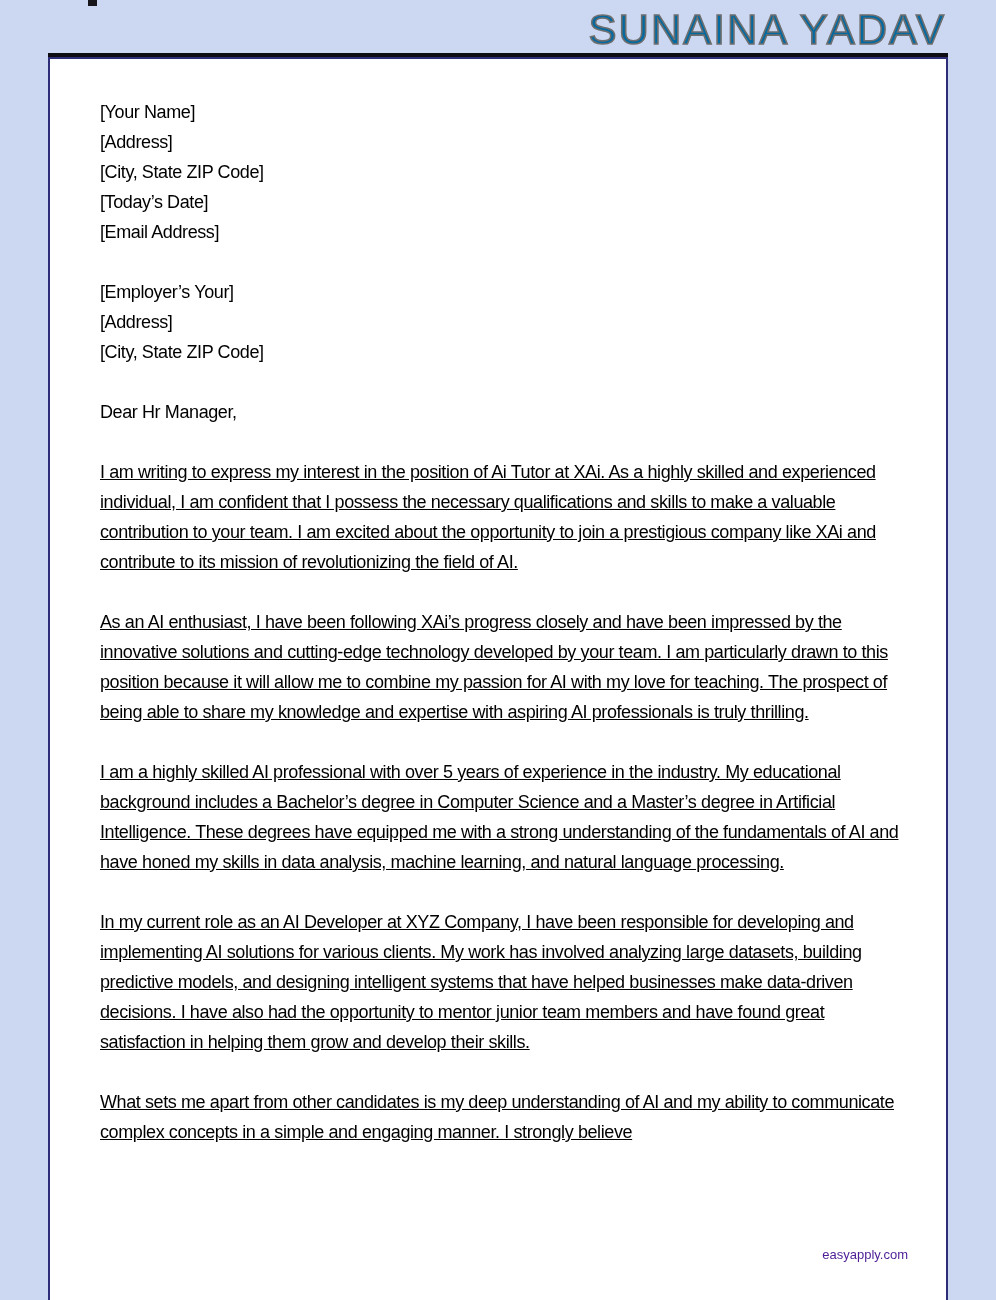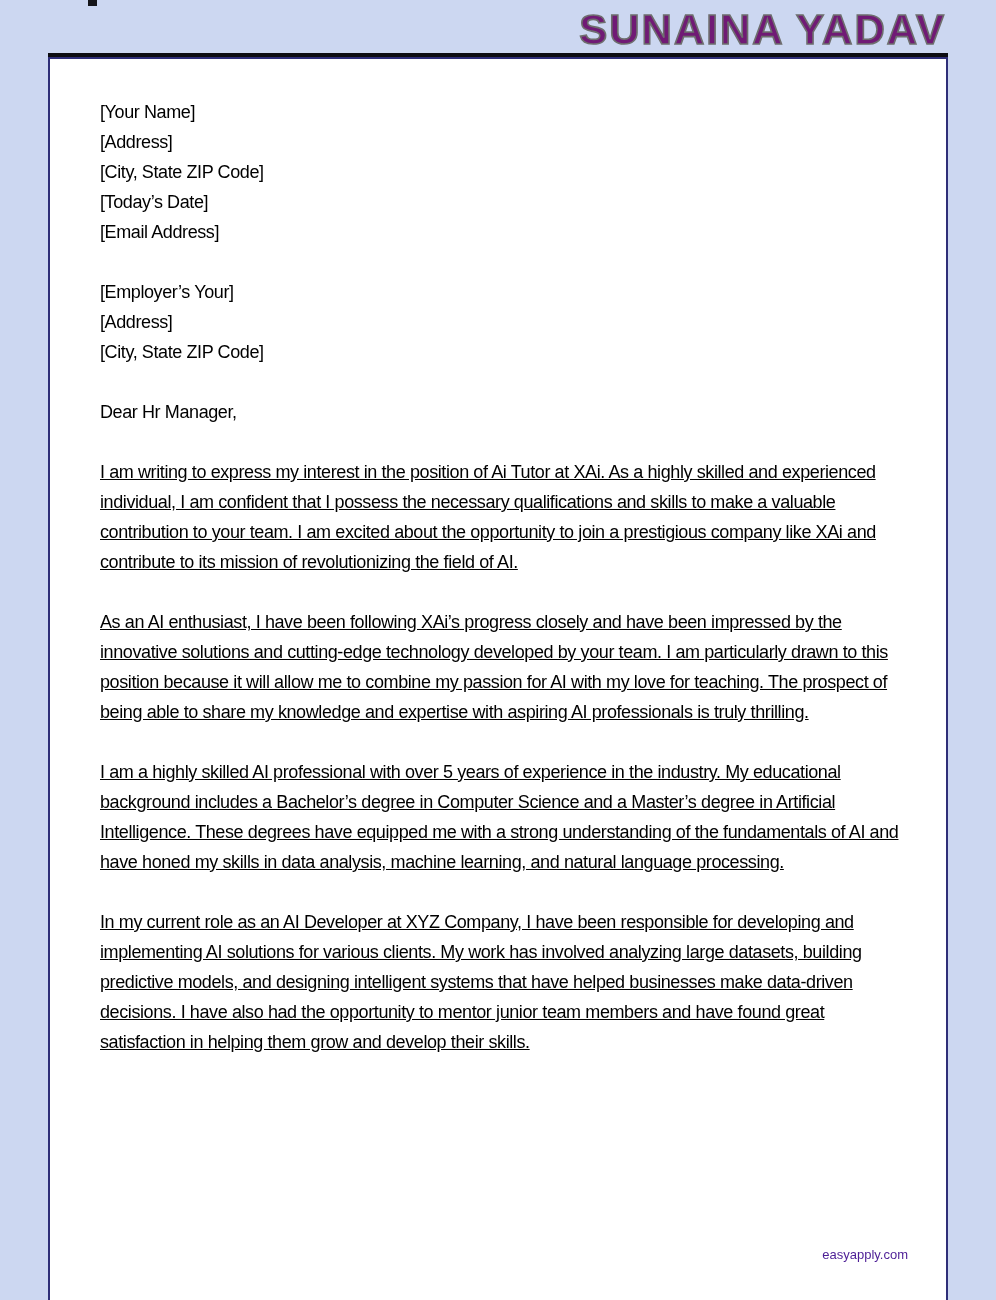--- a/index.html
+++ b/index.html
@@ -20,23 +20,23 @@
     top: 0;
     width: 9px;
     height: 6px;
     background: #15151a;
   }
   .header-name {
     position: absolute;
     top: 6px;
     right: 50px;
     font-size: 42px;
-    font-weight: 700;
+    font-weight: 400;
     letter-spacing: 2px;
-    color: #701a75;
+    color: #0369a1;
     -webkit-text-stroke: 1.6px #6e6e6e;
     white-space: nowrap;
   }
   .header-rule {
     position: absolute;
     left: 48px;
     right: 48px;
     top: 53px;
     height: 4px;
     background: #0c0c12;
@@ -101,17 +101,18 @@
       <div>[Address]</div>
       <div>[City, State ZIP Code]</div>
     </div>
 
     <div class="block">Dear Hr Manager,</div>
 
     <div class="para">I am writing to express my interest in the position of Ai Tutor at XAi. As a highly skilled and experienced individual, I am confident that I possess the necessary qualifications and skills to make a valuable contribution to your team. I am excited about the opportunity to join a prestigious company like XAi and contribute to its mission of revolutionizing the field of AI.</div>
     <div class="para">As an AI enthusiast, I have been following XAi’s progress closely and have been impressed by the innovative solutions and cutting-edge technology developed by your team. I am particularly drawn to this position because it will allow me to combine my passion for AI with my love for teaching. The prospect of being able to share my knowledge and expertise with aspiring AI professionals is truly thrilling.</div>
     <div class="para">I am a highly skilled AI professional with over 5 years of experience in the industry. My educational background includes a Bachelor’s degree in Computer Science and a Master’s degree in Artificial Intelligence. These degrees have equipped me with a strong understanding of the fundamentals of AI and have honed my skills in data analysis, machine learning, and natural language processing.</div>
     <div class="para">In my current role as an AI Developer at XYZ Company, I have been responsible for developing and implementing AI solutions for various clients. My work has involved analyzing large datasets, building predictive models, and designing intelligent systems that have helped businesses make data-driven decisions. I have also had the opportunity to mentor junior team members and have found great satisfaction in helping them grow and develop their skills.</div>
+    <div class="para">What sets me apart from other candidates is my deep understanding of AI and my ability to communicate complex concepts in a simple and engaging manner. I strongly believe</div>
 
   </div>
 </div>
 
 <div class="watermark">easyapply.com</div>
 
 </body></html>

